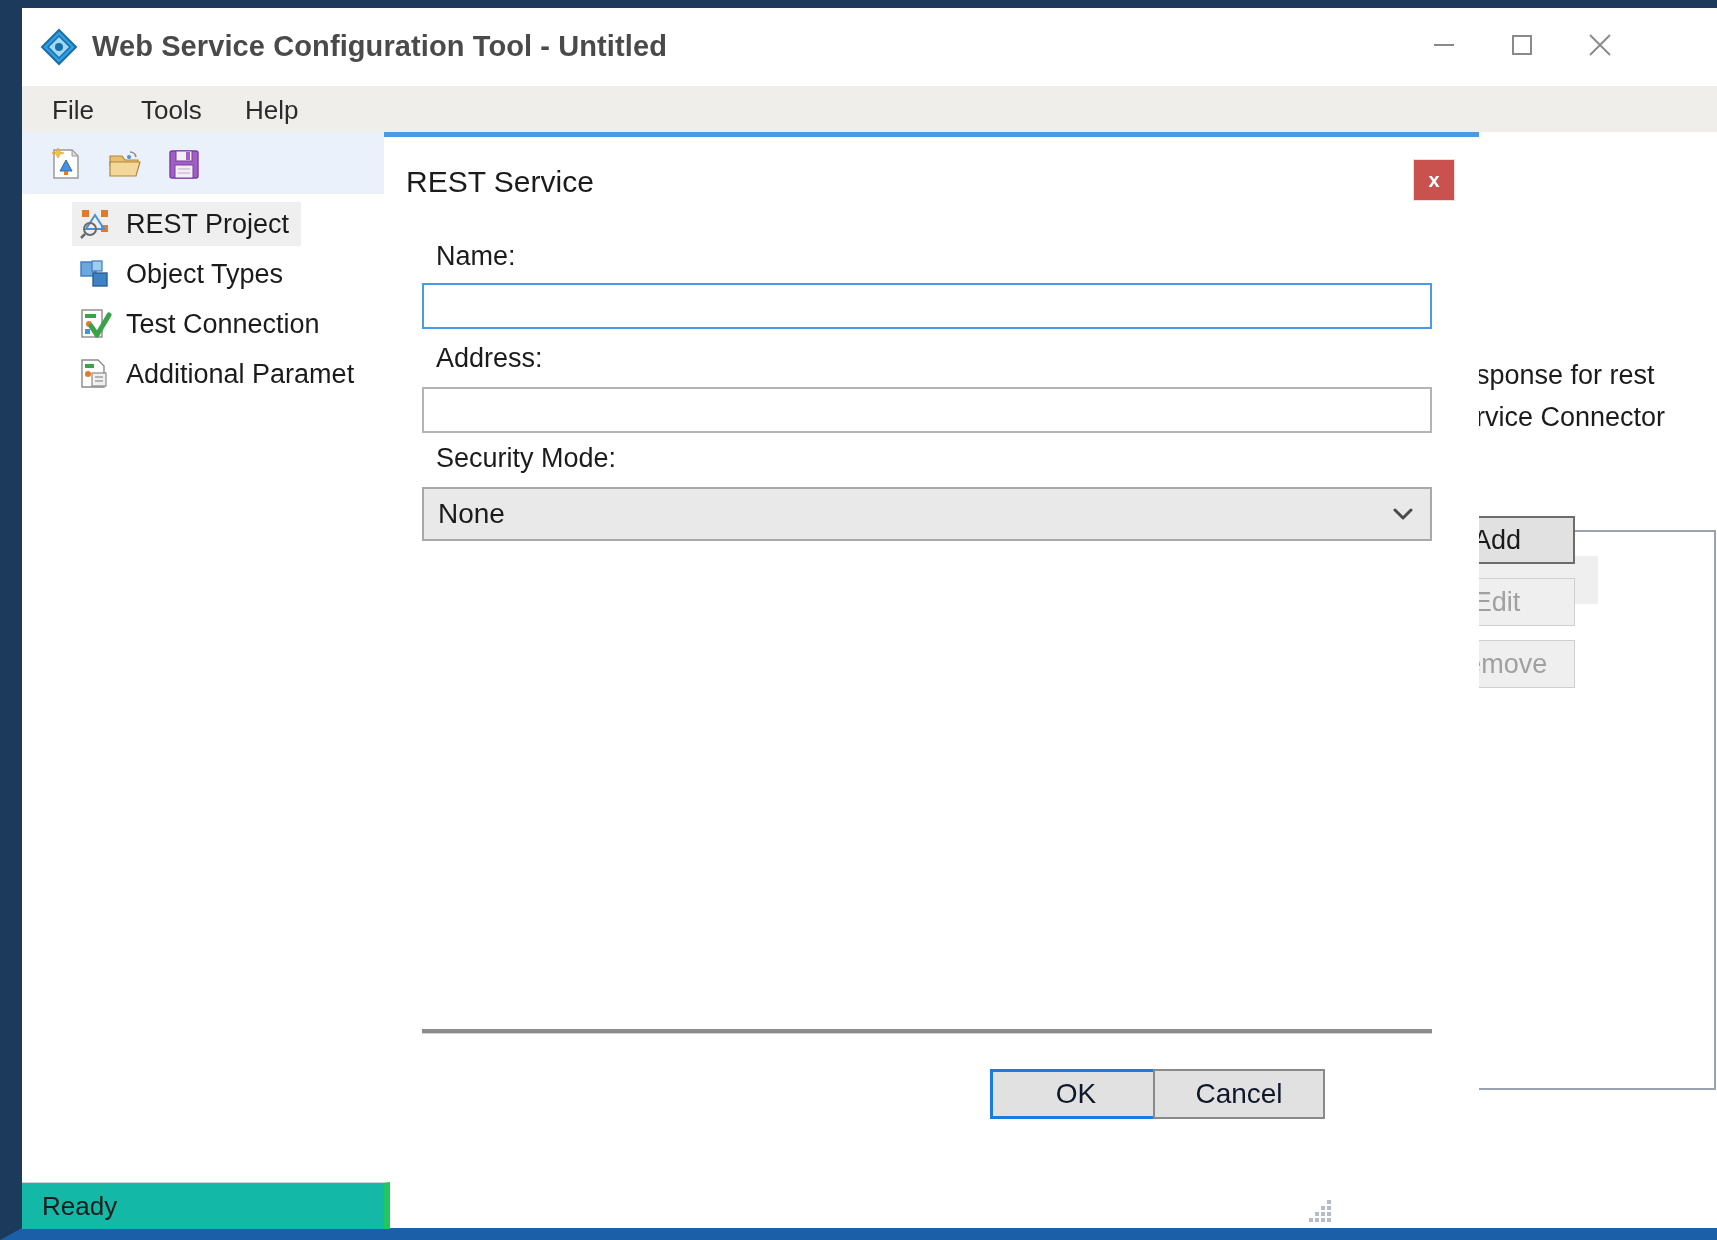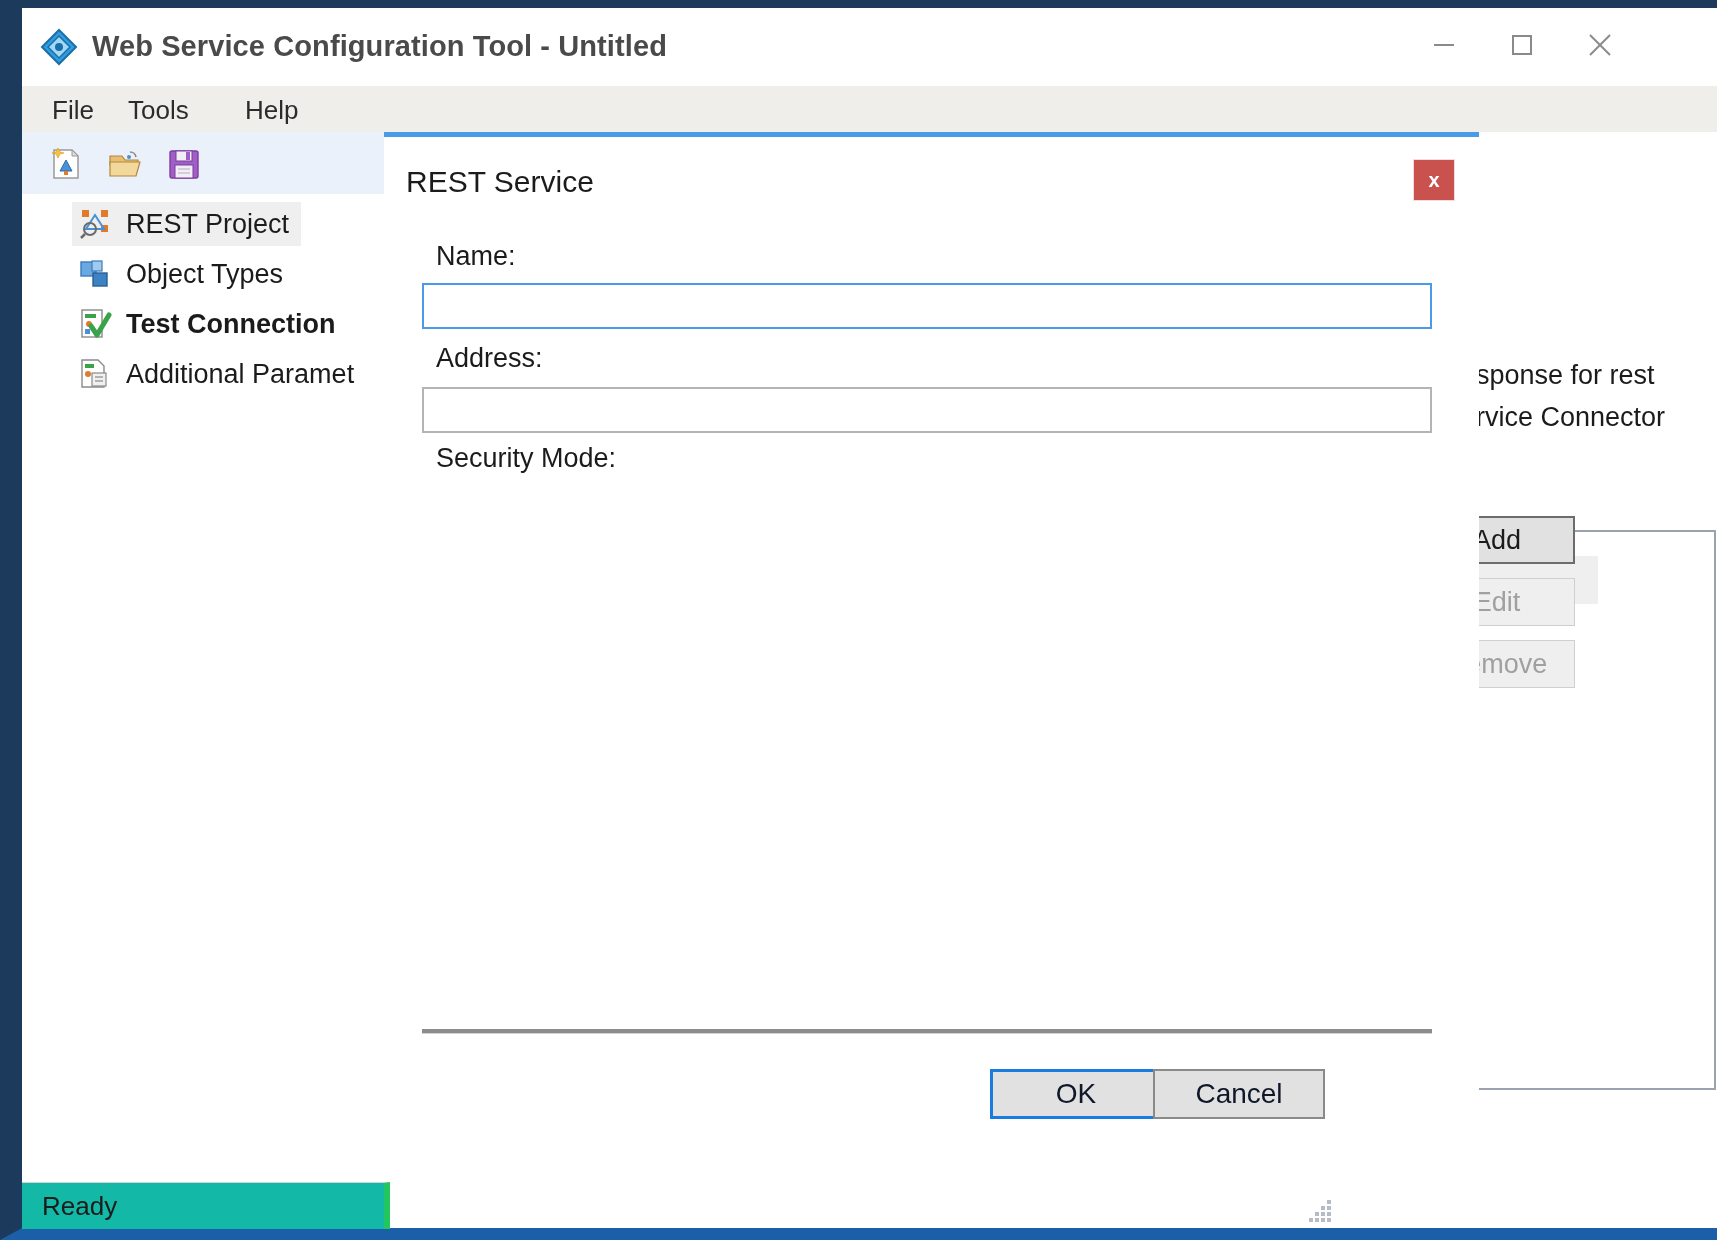--- a/index.html
+++ b/index.html
@@ -75,21 +75,21 @@
   }
   .menu-item {
     position: absolute;
     top: 7px;
     font-size: 26px;
     color: #2b2b2b;
     padding: 2px 8px;
     cursor: default;
   }
   #menu-file  { left: 22px; text-align: center; }
-  #menu-tools { left: 98px; }
+  #menu-tools { left: 111px; }
   #menu-help  { left: 215px; }
 
   
   #toolbar {
     position: absolute;
     left: 0; top: 124px;
     width: 1240px;
     height: 62px;
     background: #eaf1fb;
   }
@@ -125,21 +125,21 @@
   .tree-item .tree-label {
     font-size: 27px;
     color: #1b1b1b;
   }
   .tree-icon { width: 34px; height: 34px; flex: 0 0 34px; }
   #tree-rest-project {
     top: 8px;
     background: #efefef;
   }
   #tree-object-types   { top: 58px; }
-  #tree-test-connection{ top: 108px; font-weight: bold; }
+  #tree-test-connection{ top: 108px; }
   #tree-additional     { top: 158px; }
 
   
   #content-panel {
     position: absolute;
     left: 362px; top: 124px;
     width: 1333px;
     height: 1070px;
     background: #ffffff;
   }
@@ -498,20 +498,28 @@
     <span id="dialog-title">REST Service</span>
     <div id="dialog-close">x</div>
 
     <span class="field-label" id="label-name">Name:</span>
     <input class="field-input" id="input-name" type="text" value="" style="">
 
     <span class="field-label" id="label-address">Address:</span>
     <input class="field-input" id="input-address" type="text" value="" style="">
 
     <span class="field-label" id="label-security">Security Mode:</span>
+    <div id="select-security">
+      <span id="select-security-value">None</span>
+      <span id="select-chevron">
+        <svg width="22" height="16" viewBox="0 0 22 16">
+          <polyline points="3,4 11,12 19,4" fill="none" stroke="#4a4a4a" stroke-width="3" stroke-linecap="round" stroke-linejoin="round"></polyline>
+        </svg>
+      </span>
+    </div>
 
     <div id="dialog-separator"></div>
 
     <div class="dialog-btn" id="dialog-ok">OK</div>
     <div class="dialog-btn" id="dialog-cancel">Cancel</div>
   </div>
 
   <div id="status-bar">
     <div id="status-panel">
       <span id="status-text">Ready</span>

